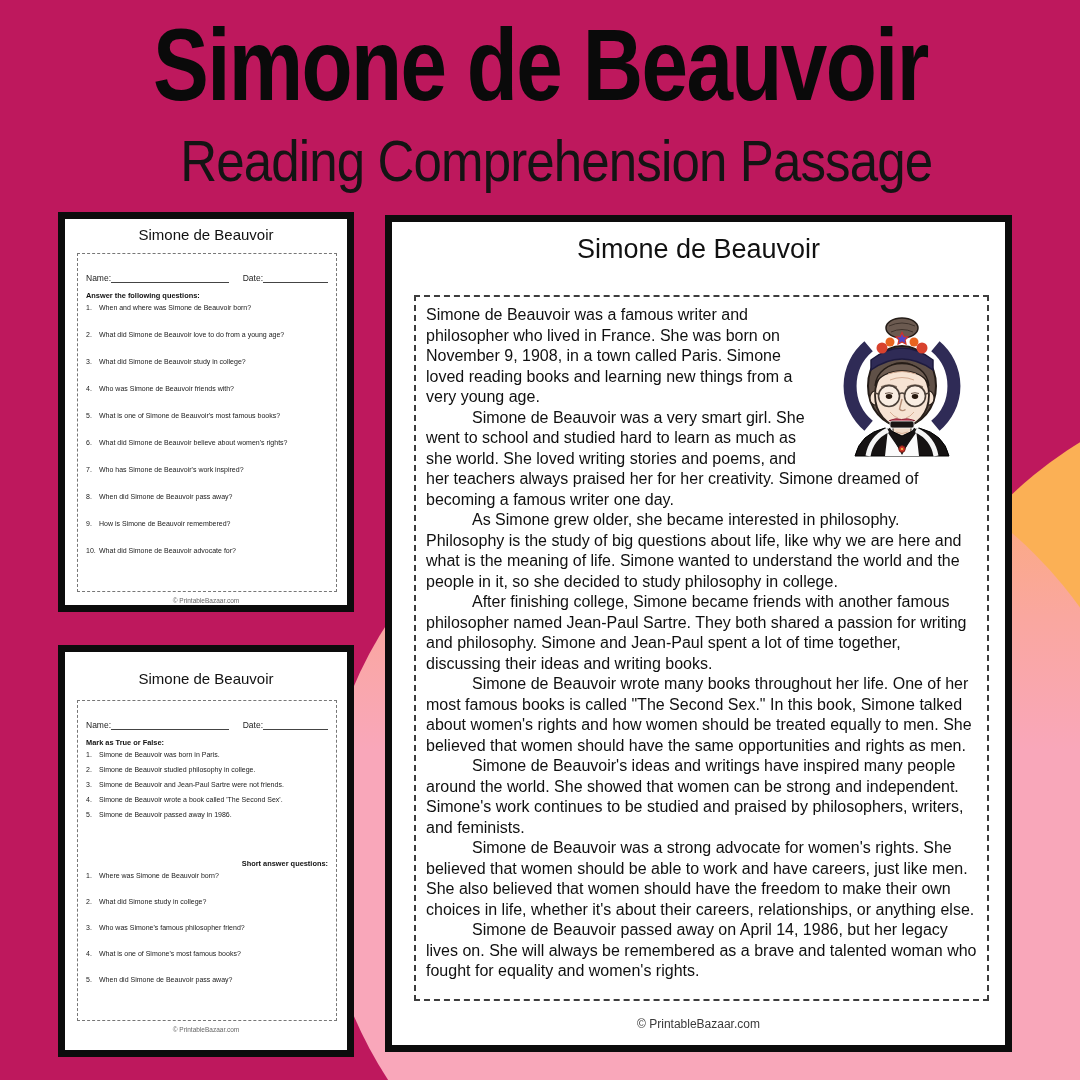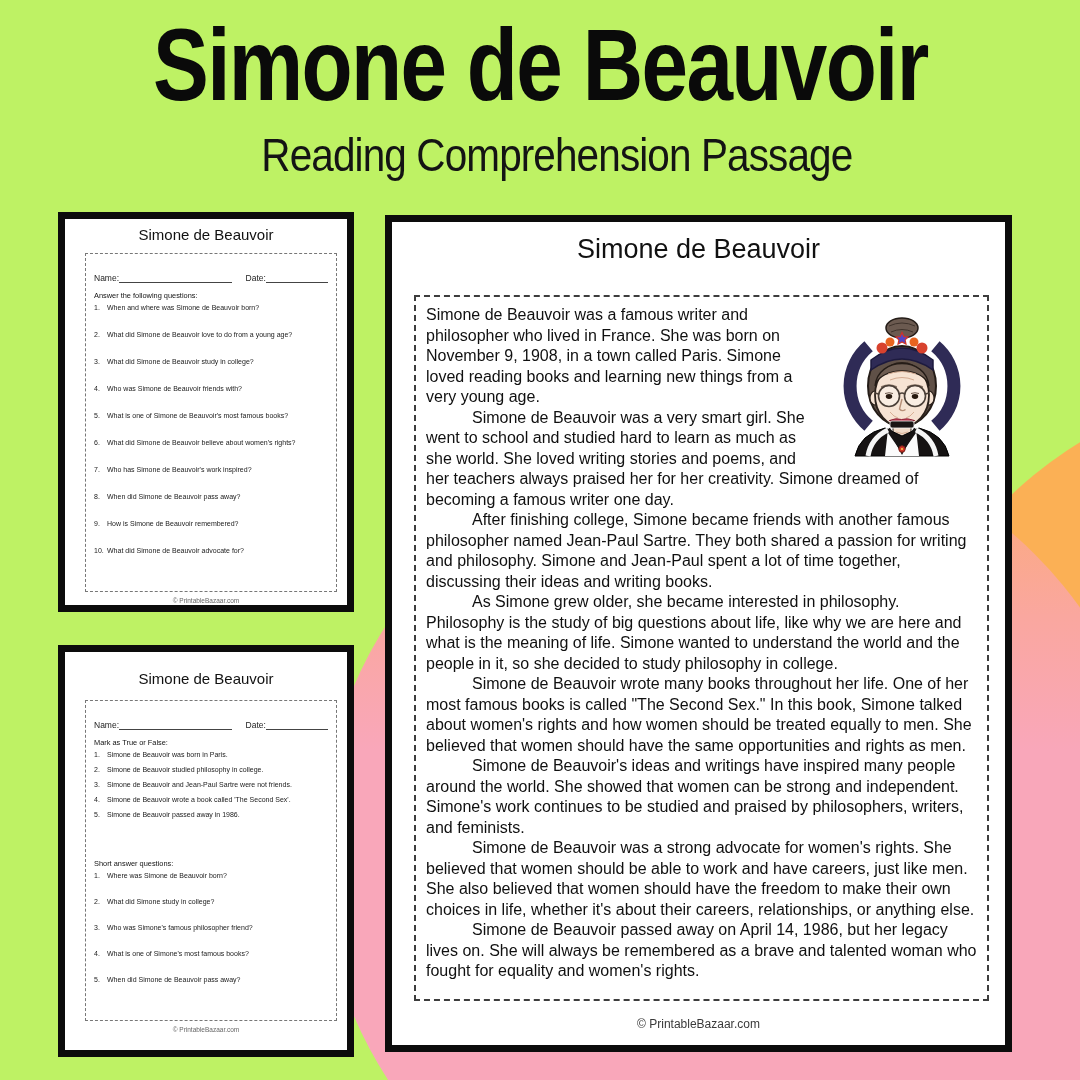--- a/index.html
+++ b/index.html
@@ -1,53 +1,53 @@
 <!DOCTYPE html>
 <html><head>
 <meta charset="utf-8">
 <style>
   html,body{margin:0;padding:0;background:#888;}
   .canvas{position:relative;width:1080px;height:1080px;overflow:hidden;
-          background:#bef264;font-family:"Liberation Sans", sans-serif;}
+          background:#be185d;font-family:"Liberation Sans", sans-serif;}
 
   
   .bg-orange{position:absolute;left:880px;top:380px;width:840px;height:840px;
              border-radius:50%;background:#fbb055;}
   .bg-pink{position:absolute;left:320px;top:432px;width:838px;height:838px;border-radius:50%;
            background:linear-gradient(180deg,#fbaa7e 8%,#faa79f 22%,#f9a7ba 38%,#f9a7ba 100%);}
 
   
   .banner{position:absolute;left:0;top:0;width:1080px;text-align:center;color:#0a0a0a;}
   .banner .t1{margin-top:14px;font-size:102px;font-weight:700;letter-spacing:-2px;line-height:1.0;}
-  .banner .t2{margin-top:16px;font-size:46px;font-weight:400;letter-spacing:-1px;line-height:1.0;color:#141414;padding-left:33px;}
+  .banner .t2{margin-top:16px;font-size:58px;font-weight:400;letter-spacing:-1px;line-height:1.0;color:#141414;padding-left:33px;}
   .condense{display:inline-block;transform:scaleX(0.82);transform-origin:50% 50%;white-space:nowrap;}
   .condense2{display:inline-block;transform:scaleX(0.88);transform-origin:50% 50%;white-space:nowrap;}
 
   
   .sheet{position:absolute;background:#ffffff;border:7px solid #0c0c0c;box-sizing:border-box;}
 
   
   .thumb1{left:58px;top:212px;width:296px;height:400px;}
   .thumb2{left:58px;top:645px;width:296px;height:412px;}
   .t-title{text-align:center;font-size:15px;color:#111;margin-top:7px;}
   .thumb2 .t-title{margin-top:18px;}
-  .t-box{position:absolute;left:20px;right:10px;border:1px dashed #777;padding:19px 8px;box-sizing:border-box;}
+  .t-box{position:absolute;left:12px;right:10px;border:1px dashed #777;padding:19px 8px;box-sizing:border-box;}
   .thumb1 .t-box{top:34px;height:339px;}
   .thumb2 .t-box{top:48px;height:321px;}
   .nd-row{display:flex;align-items:flex-end;font-size:8.5px;color:#222;height:10px;}
   .nd-line{border-bottom:1px solid #444;height:8px;}
   .nd-name{flex:1.45;margin-right:14px;}
   .nd-date{flex:0.8;}
-  .t-section{font-size:7.4px;font-weight:400;color:#111;margin-top:8px;margin-bottom:3px;}
+  .t-section{font-size:7.4px;font-weight:700;color:#111;margin-top:8px;margin-bottom:3px;}
   .q-row{display:flex;font-size:7px;line-height:9px;color:#1a1a1a;}
   .q-n{width:13px;flex:none;}
   .ws1 .q-row{margin-bottom:18px;}
   .tf .q-row{margin-bottom:6px;}
   .sa .q-row{margin-bottom:17px;}
-  .sa-head{margin-top:40px;}
+  .sa-head{margin-top:40px;text-align:right;}
   .t-footer{position:absolute;left:0;right:0;text-align:center;font-size:6.5px;color:#666;}
   .thumb1 .t-footer{top:378px;}
   .thumb2 .t-footer{top:374px;}
 
   
   .mainpage{left:385px;top:215px;width:627px;height:837px;}
   .m-title{text-align:center;font-size:27px;color:#111;margin-top:12px;}
   .m-box{position:absolute;left:22px;right:16px;top:73px;height:706px;border:2px dashed #3d3d3d;
          padding:8px 10px;box-sizing:border-box;}
   .m-box p{margin:0;font-size:16px;line-height:20.5px;color:#101010;}
@@ -219,22 +219,22 @@
           <path d="M28 150 Q33 128 58 122 L75 130 L92 122 Q117 128 122 150 Z" fill="#161313" stroke="#000000" stroke-width="1"></path>
           <path d="M61 123 L75 149 L89 123 L92 150 L58 150 Z" fill="#fbfbfb"></path>
           <path d="M61 123 L75 143 L89 123" stroke="#161313" stroke-width="4.5" fill="none"></path>
           <path d="M41 150 Q44 132 61 124 M109 150 Q106 132 89 124" stroke="#f5f5f5" stroke-width="5" fill="none"></path>
           <circle cx="75" cy="143" r="3.2" fill="#cf3427" stroke="#7c1f18" stroke-width="1"></circle>
           <circle cx="75" cy="143" r="1.1" fill="#f7c948"></circle>
         </svg>
       </figure>
       <p>Simone de Beauvoir was a famous writer and philosopher who lived in France. She was born on November 9, 1908, in a town called Paris. Simone loved reading books and learning new things from a very young age.</p>
       <p class="ind">Simone de Beauvoir was a very smart girl. She went to school and studied hard to learn as much as she world. She loved writing stories and poems, and her teachers always praised her for her creativity. Simone dreamed of becoming a famous writer one day.</p>
+      <p class="ind">As Simone grew older, she became interested in philosophy. Philosophy is the study of big questions about life, like why we are here and what is the meaning of life. Simone wanted to understand the world and the people in it, so she decided to study philosophy in college.</p>
       <p class="ind">After finishing college, Simone became friends with another famous philosopher named Jean-Paul Sartre. They both shared a passion for writing and philosophy. Simone and Jean-Paul spent a lot of time together, discussing their ideas and writing books.</p>
-      <p class="ind">As Simone grew older, she became interested in philosophy. Philosophy is the study of big questions about life, like why we are here and what is the meaning of life. Simone wanted to understand the world and the people in it, so she decided to study philosophy in college.</p>
       <p class="ind">Simone de Beauvoir wrote many books throughout her life. One of her most famous books is called "The Second Sex." In this book, Simone talked about women's rights and how women should be treated equally to men. She believed that women should have the same opportunities and rights as men.</p>
       <p class="ind">Simone de Beauvoir's ideas and writings have inspired many people around the world. She showed that women can be strong and independent. Simone's work continues to be studied and praised by philosophers, writers, and feminists.</p>
       <p class="ind">Simone de Beauvoir was a strong advocate for women's rights. She believed that women should be able to work and have careers, just like men. She also believed that women should have the freedom to make their own choices in life, whether it's about their careers, relationships, or anything else.</p>
       <p class="ind">Simone de Beauvoir passed away on April 14, 1986, but her legacy lives on. She will always be remembered as a brave and talented woman who fought for equality and women's rights.</p>
     </div>
     <div class="m-footer">© PrintableBazaar.com</div>
   </section>
 
 </div>
 

